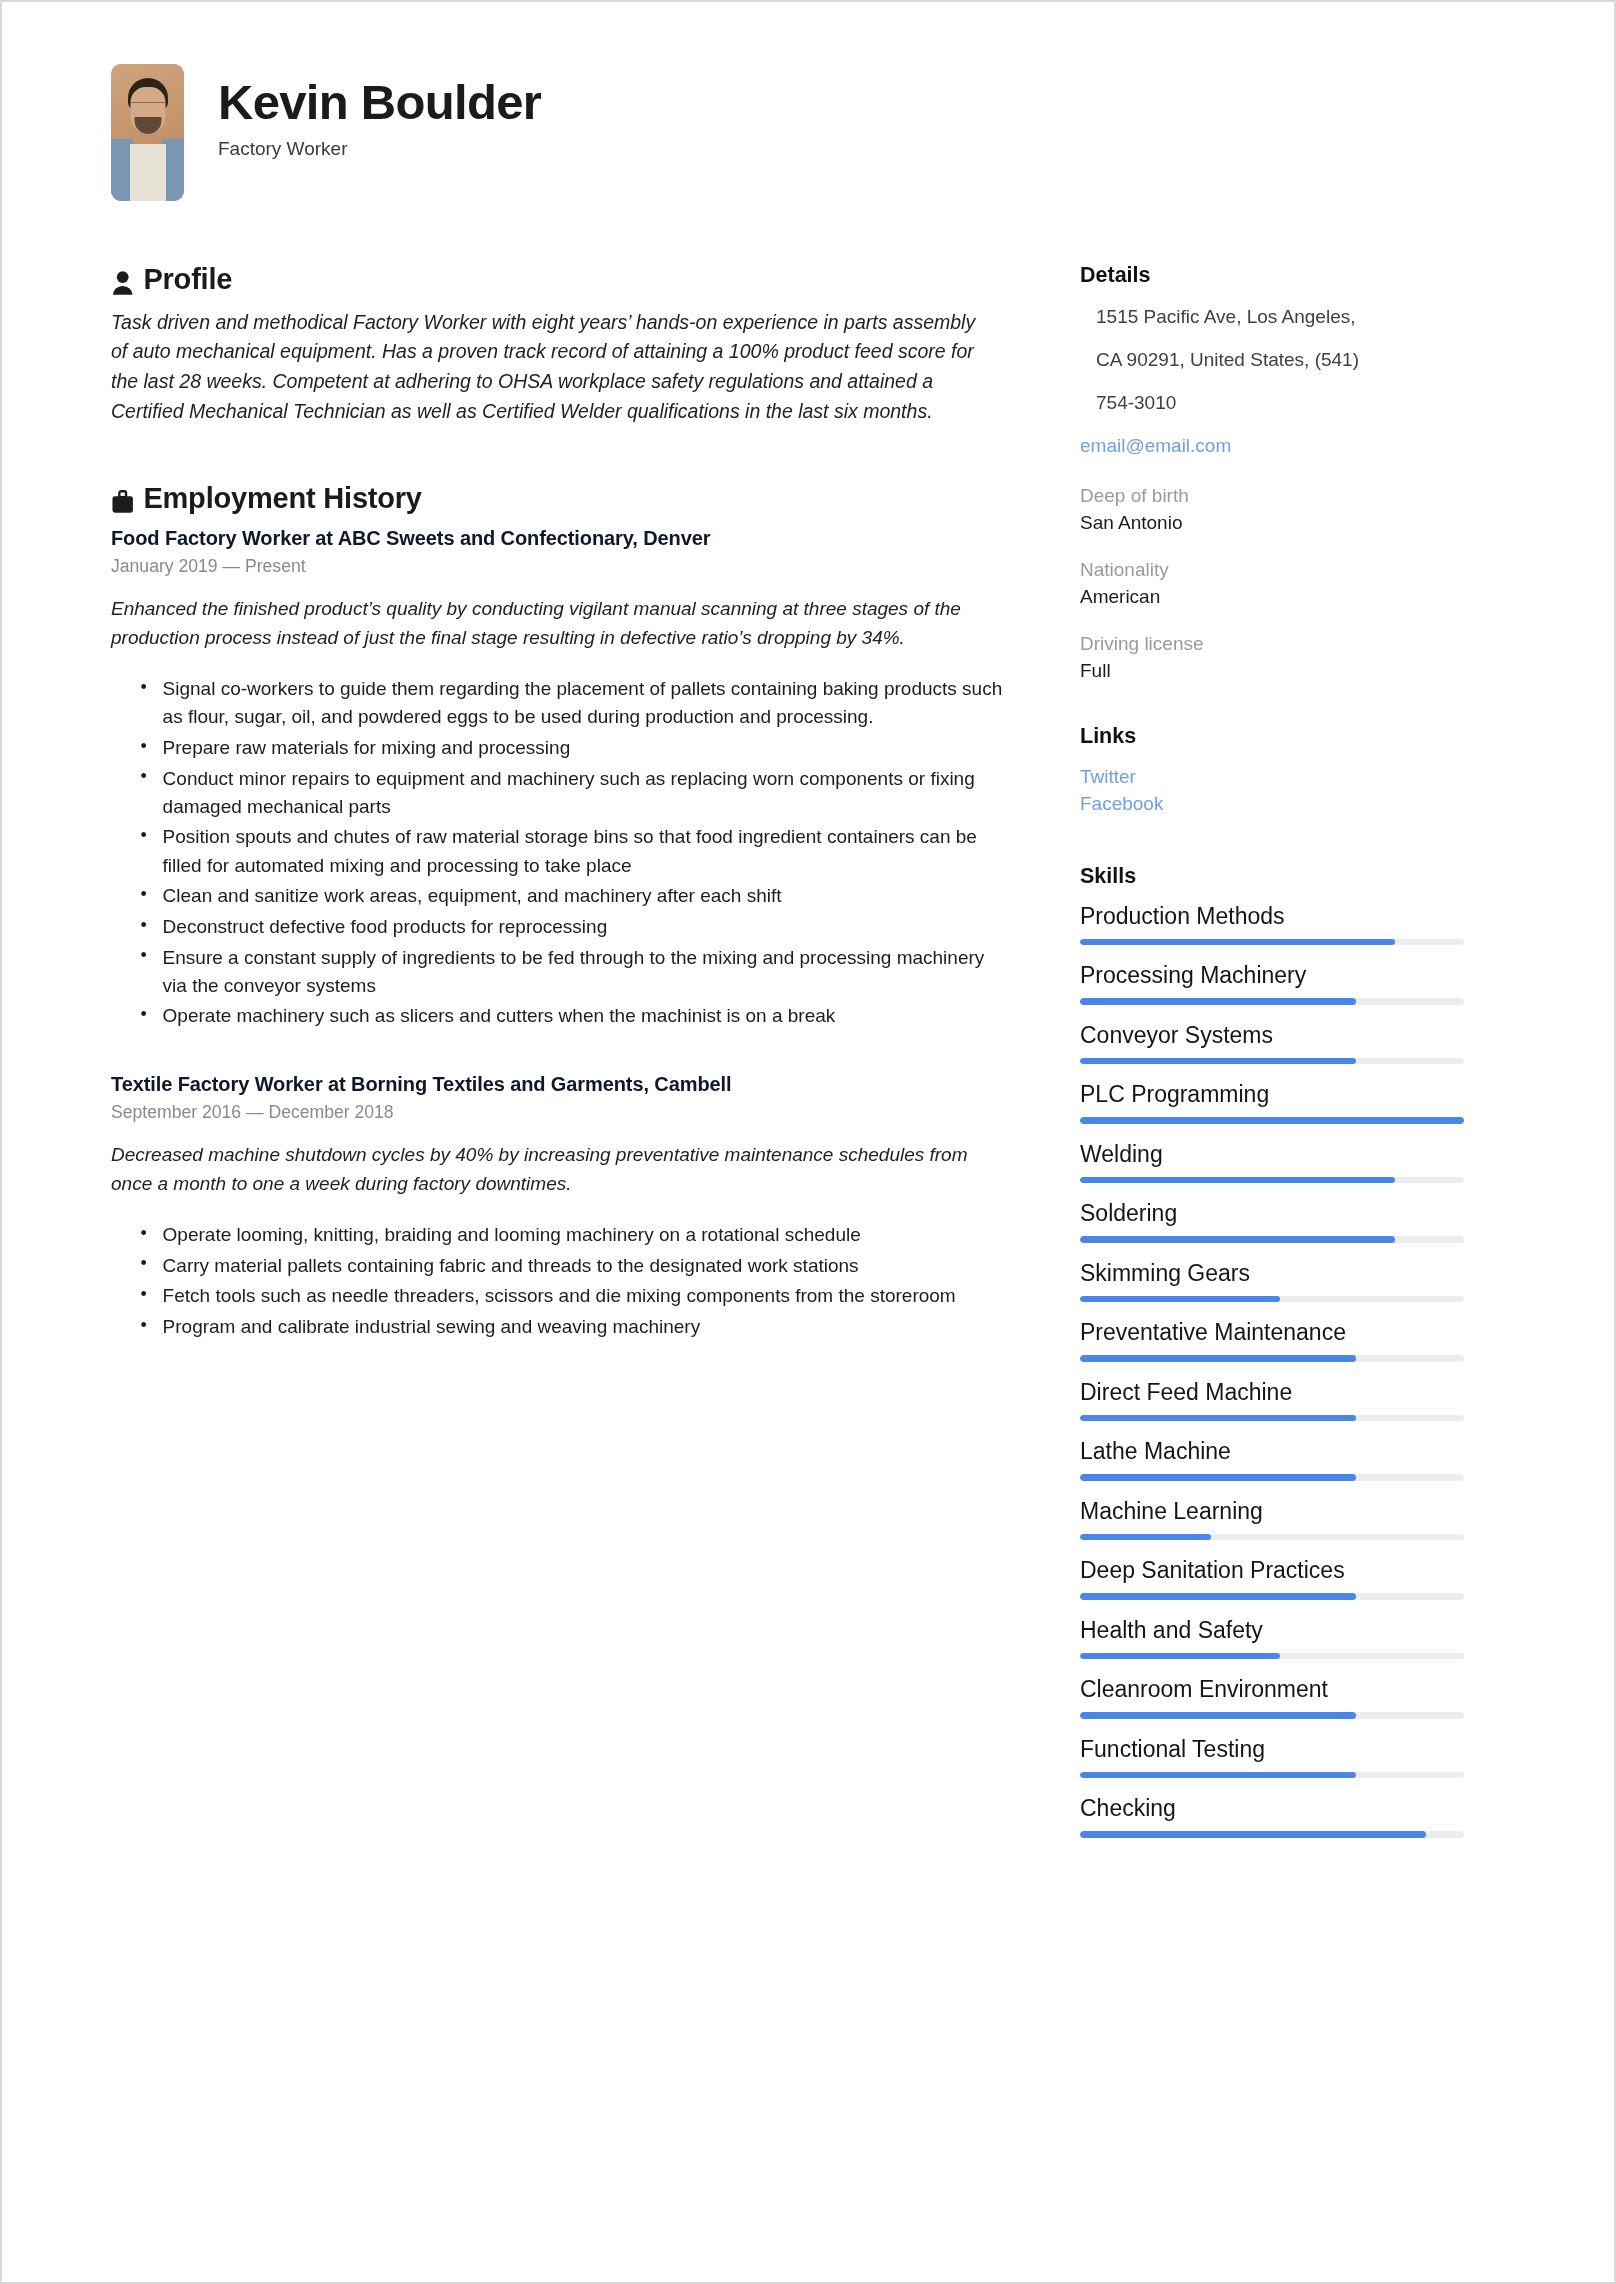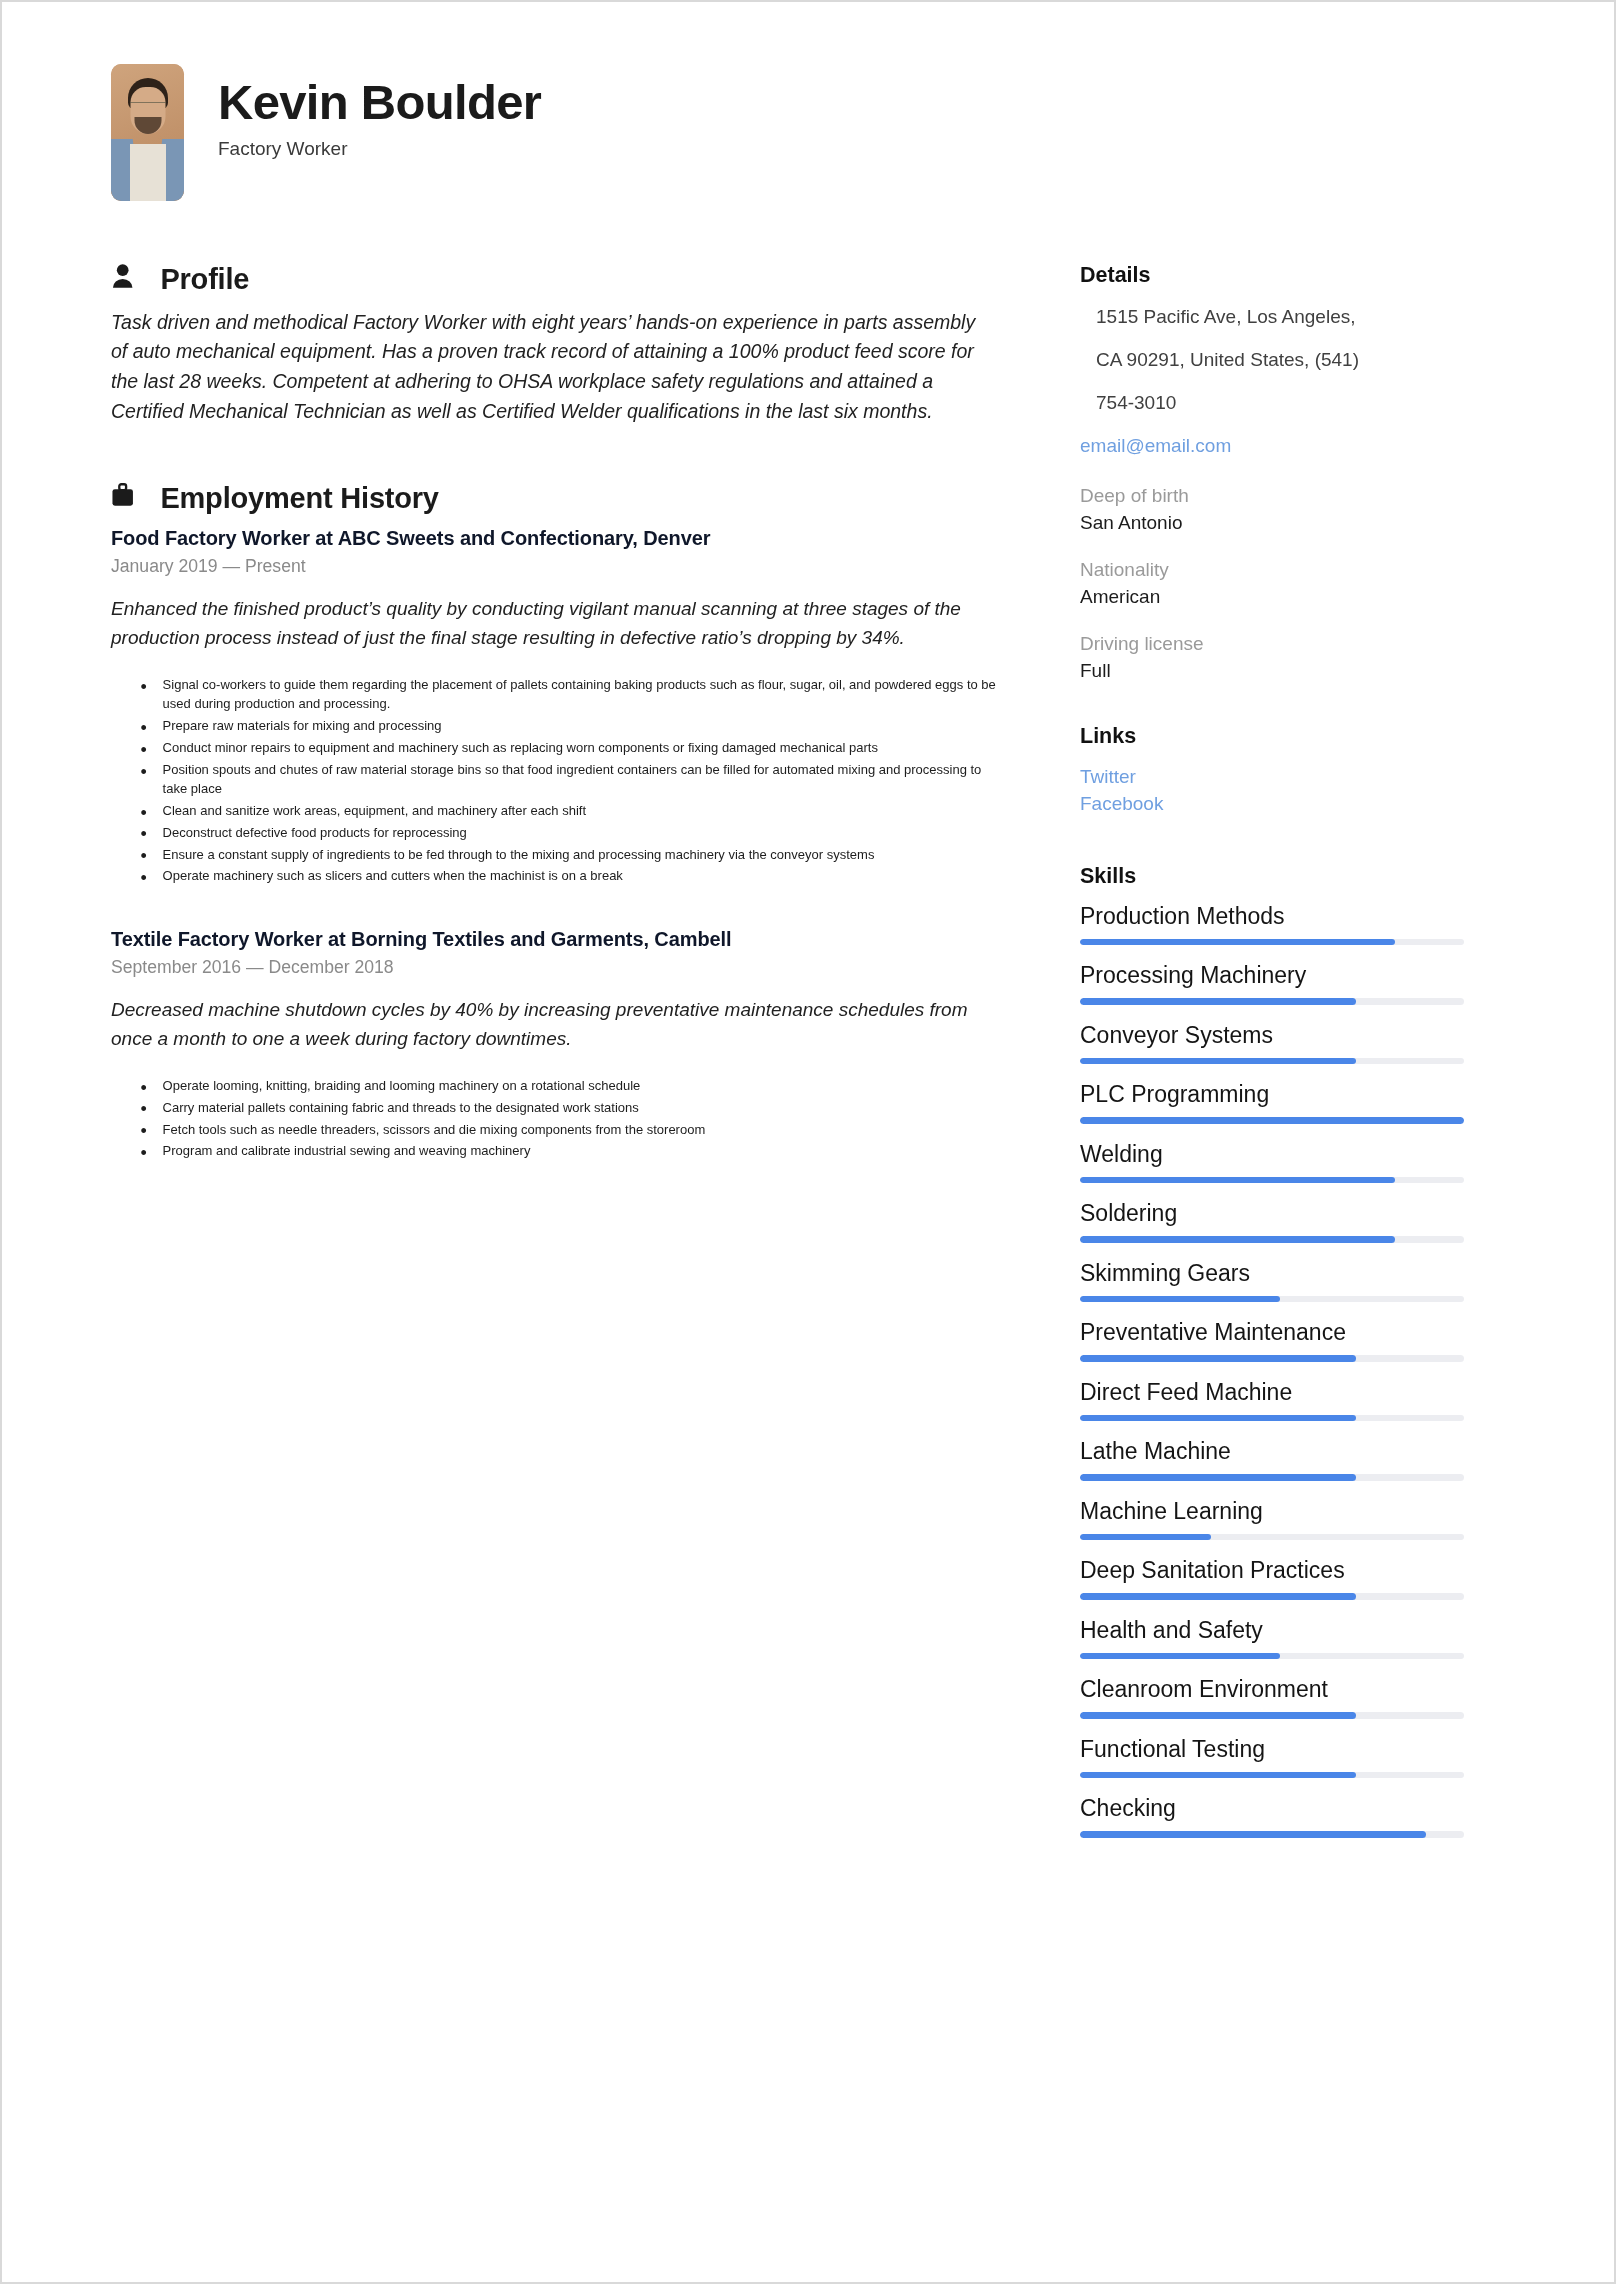--- a/index.html
+++ b/index.html
@@ -110,22 +110,22 @@
     display: flex;
     gap: 72px;
     align-items: flex-start;
   }
   .left  { width: 897px; flex: 0 0 auto; }
   .right { width: 384px;  flex: 0 0 auto; }
 
   
   .sec-head {
     display: flex;
-    align-items: flex-start;
-    gap: 26px;
+    align-items: flex-end;
+    gap: 9px;
     margin: 0 0 11.7px 0;
   }
   .sec-head .ico { width: 23.4px; height: 26px; flex: 0 0 auto; }
   .sec-head h2 {
     font-size: 29px;
     font-weight: 700;
     margin: 0;
     color: #1b1b1b;
     letter-spacing: -0.2px;
   }
@@ -160,21 +160,21 @@
     color: #222;
     margin: 0 0 22px 0;
   }
   ul.bullets {
     margin: 0 0 42px 0;
     padding-left: 49px;
     list-style: none;
   }
   ul.bullets li {
     position: relative;
-    font-size: 13px;
+    font-size: 19px;
     line-height: 1.48;
     color: #1d1d1d;
     margin-bottom: 2.6px;
     padding-left: 2.6px;
   }
   ul.bullets li::before {
     content: "•";
     position: absolute;
     left: -19.5px;
     top: -1.3px;

